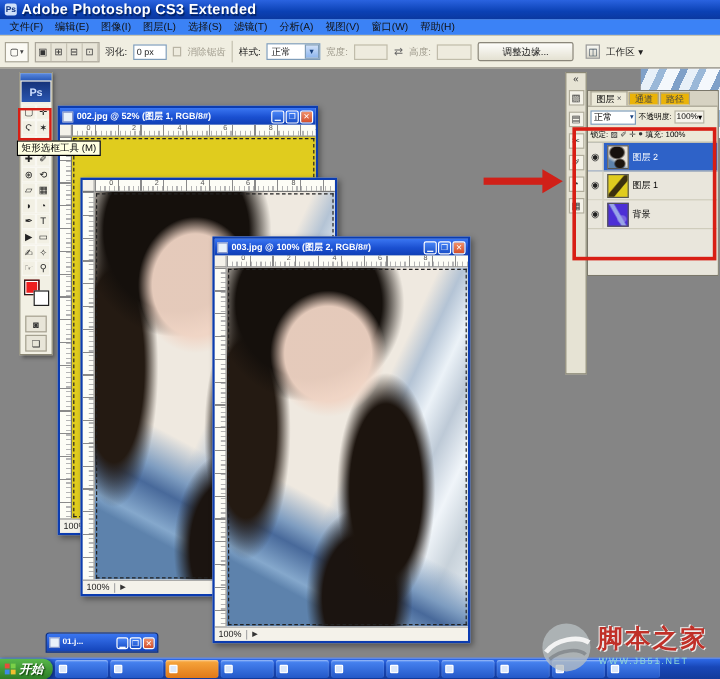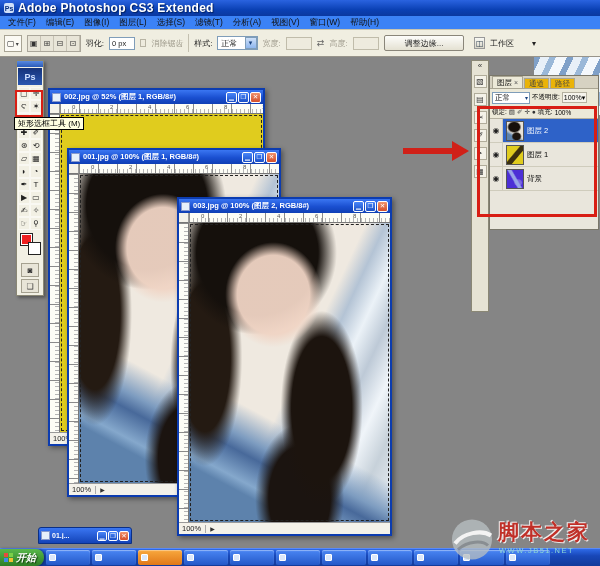--- a/index.html
+++ b/index.html
@@ -29,21 +29,21 @@
   .tinput{width:34px;height:13px;background:#fff;border:1px solid #7f9db9;font-size:7.5px;display:flex;align-items:center;padding:0 2px}
   .tinput.dis{background:#eeebde;border-color:#c0bcaa;color:#a09c8e}
   .chk{width:8px;height:8px;border:1px solid #b8b4a4;background:#eeebde;display:inline-block}
   .selectbox{width:54px;height:14px;border:1px solid #7f9db9;background:#fff;font-size:8px;display:flex;justify-content:space-between;align-items:center;padding-left:3px}
   .ddbtn{width:12px;height:12px;background:linear-gradient(#cfe0f8,#8eb6ee);border:1px solid #7f9db9;font-size:7px;color:#17407e;display:flex;align-items:center;justify-content:center}
   .swap{font-size:9px;color:#666}
   .refine{height:16px;border:1px solid #8a867a;border-radius:2px;background:linear-gradient(#fdfdfb,#e4e1d2);font-size:8px;padding:0 20px;display:flex;align-items:center;white-space:nowrap}
   .vdiv{width:1px;height:18px;background:#c4c0b0}
   .sp{flex:1}
   .bridge{width:14px;height:12px;border:1px solid #999;background:linear-gradient(#f8f8f4,#d8d5c8);display:flex;align-items:center;justify-content:center;font-size:8px;color:#345}
-  .wsdd{display:flex;gap:18px;align-items:center;font-size:8px;margin-right:60px;white-space:nowrap}
+  .wsdd{display:flex;gap:3px;align-items:center;font-size:8px;margin-right:60px;white-space:nowrap}
 
   
   .toolbox{position:absolute;left:16px;top:60px;width:28px;z-index:10;background:#f2f0e4;
     border:1px solid #8a8775;box-shadow:2px 2px 3px rgba(0,0,0,.35)}
   .tb-grip{height:6px;background:linear-gradient(#5a8ae0,#2a5ab8)}
   .ps-logo{height:17px;margin:1px;background:linear-gradient(#16337a,#2a56b0);color:#cfe0ff;font-size:9px;font-weight:bold;
     display:flex;align-items:center;justify-content:center}
   .tools{display:flex;flex-wrap:wrap;padding:1px}
   .tool{width:12px;height:13px;display:flex;align-items:center;justify-content:center;font-size:8px;color:#222;
     background:#f2f0e4;box-shadow:inset 0 0 0 1px rgba(255,255,255,.5)}
@@ -105,21 +105,21 @@
   .bg-fragment{position:absolute;left:534px;top:57px;width:66px;height:58px;z-index:1;
     background:repeating-linear-gradient(115deg,#7fa0c8 0 6px,#e8f0f8 6px 14px,#9ab8d8 14px 20px,#f4f8fc 20px 30px)}
   .dock{position:absolute;left:471px;top:60px;width:18px;height:252px;z-index:3;background:#e6e3d4;
     border:1px solid #8a8775;display:flex;flex-direction:column;align-items:center;padding-top:1px;gap:5px}
   .dock-collapse{font-size:8px;color:#333;line-height:1}
   .dicon{width:13px;height:13px;border:1px solid #b0ac9a;background:#f4f2e8;font-size:8px;color:#333;
     display:flex;align-items:center;justify-content:center;flex:none}
 
   .layers-panel{position:absolute;left:489px;top:75px;width:110px;height:155px;z-index:4;background:#ece9d8;
     border:1px solid #7a776a;display:flex;flex-direction:column;font-size:8px}
-  .ptabs{flex:none;display:flex;height:13px;background:#d6d2c2;border-bottom:1px solid #a9a593;align-items:flex-end;padding-left:2px;gap:1px}
+  .ptabs{flex:none;display:flex;height:13px;background:#d6d2c2;border-bottom:1px solid #a9a593;align-items:center;padding-left:2px;gap:1px}
   .ptab{background:#ece9d8;border:1px solid #a9a593;border-bottom:none;height:12px;padding:0 4px;
     display:flex;align-items:center;gap:2px;font-size:7.5px;white-space:nowrap}
   .ptab .tx{font-size:7px;color:#555}
   .ptab.inactive{background:#eab308;height:10px;color:#444}
   .blendrow{flex:none;display:flex;align-items:center;gap:2px;padding:2px;height:17px}
   .blendsel{width:38px;height:12px;background:#fff;border:1px solid #7f9db9;display:flex;justify-content:space-between;
     align-items:center;font-size:7.5px;padding:0 1px 0 2px}
   .blendsel .dda{font-size:6px;color:#17407e}
   .oplbl{font-size:6.5px;white-space:nowrap}
   .opval{width:25px;height:11px;border:1px solid #b5b1a0;background:#f6f4ec;font-size:7px;display:flex;align-items:center;
@@ -360,29 +360,20 @@
       </div>
     </div>
     <div class="statusbar">
       <span>100%</span>
       <span class="sdiv"></span>
       <span class="sarrow">▶</span>
     </div>
   </div>
 
   <div class="pswin win-middle">
-    <div class="pswin-title">
-      <span class="doc-ico"></span>
-      <span class="wtitle">001.jpg @ 100% (图层 1, RGB/8#)</span>
-      <span class="wbtns">
-        <span class="wb">▁</span>
-        <span class="wb">❐</span>
-        <span class="wb close">✕</span>
-      </span>
-    </div>
     <div class="rulerrow">
       <span class="corner"></span>
       <div class="hruler">
           <div class="rnum">
             <span>0</span>
             <span>2</span>
             <span>4</span>
             <span>6</span>
             <span>8</span>
           </div>

